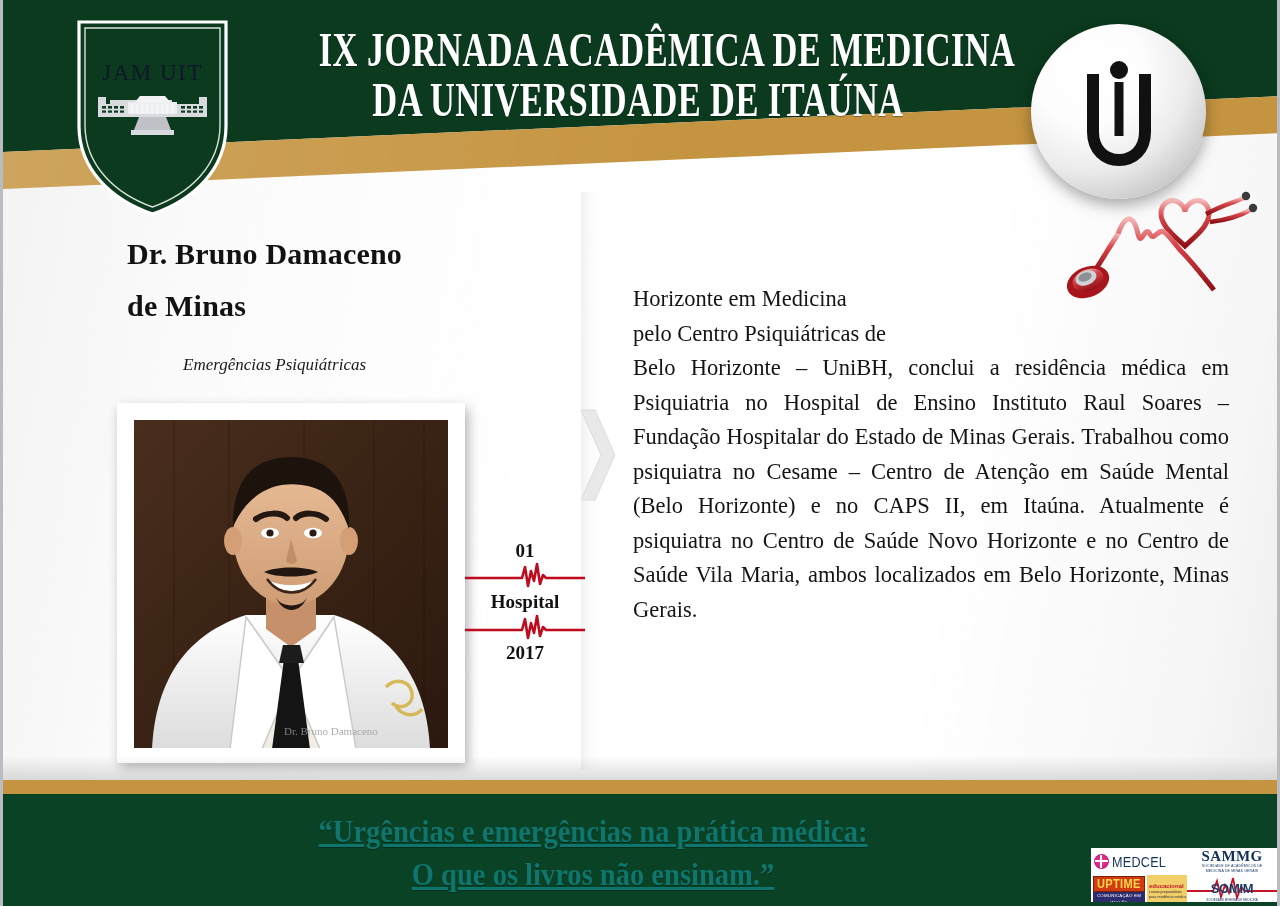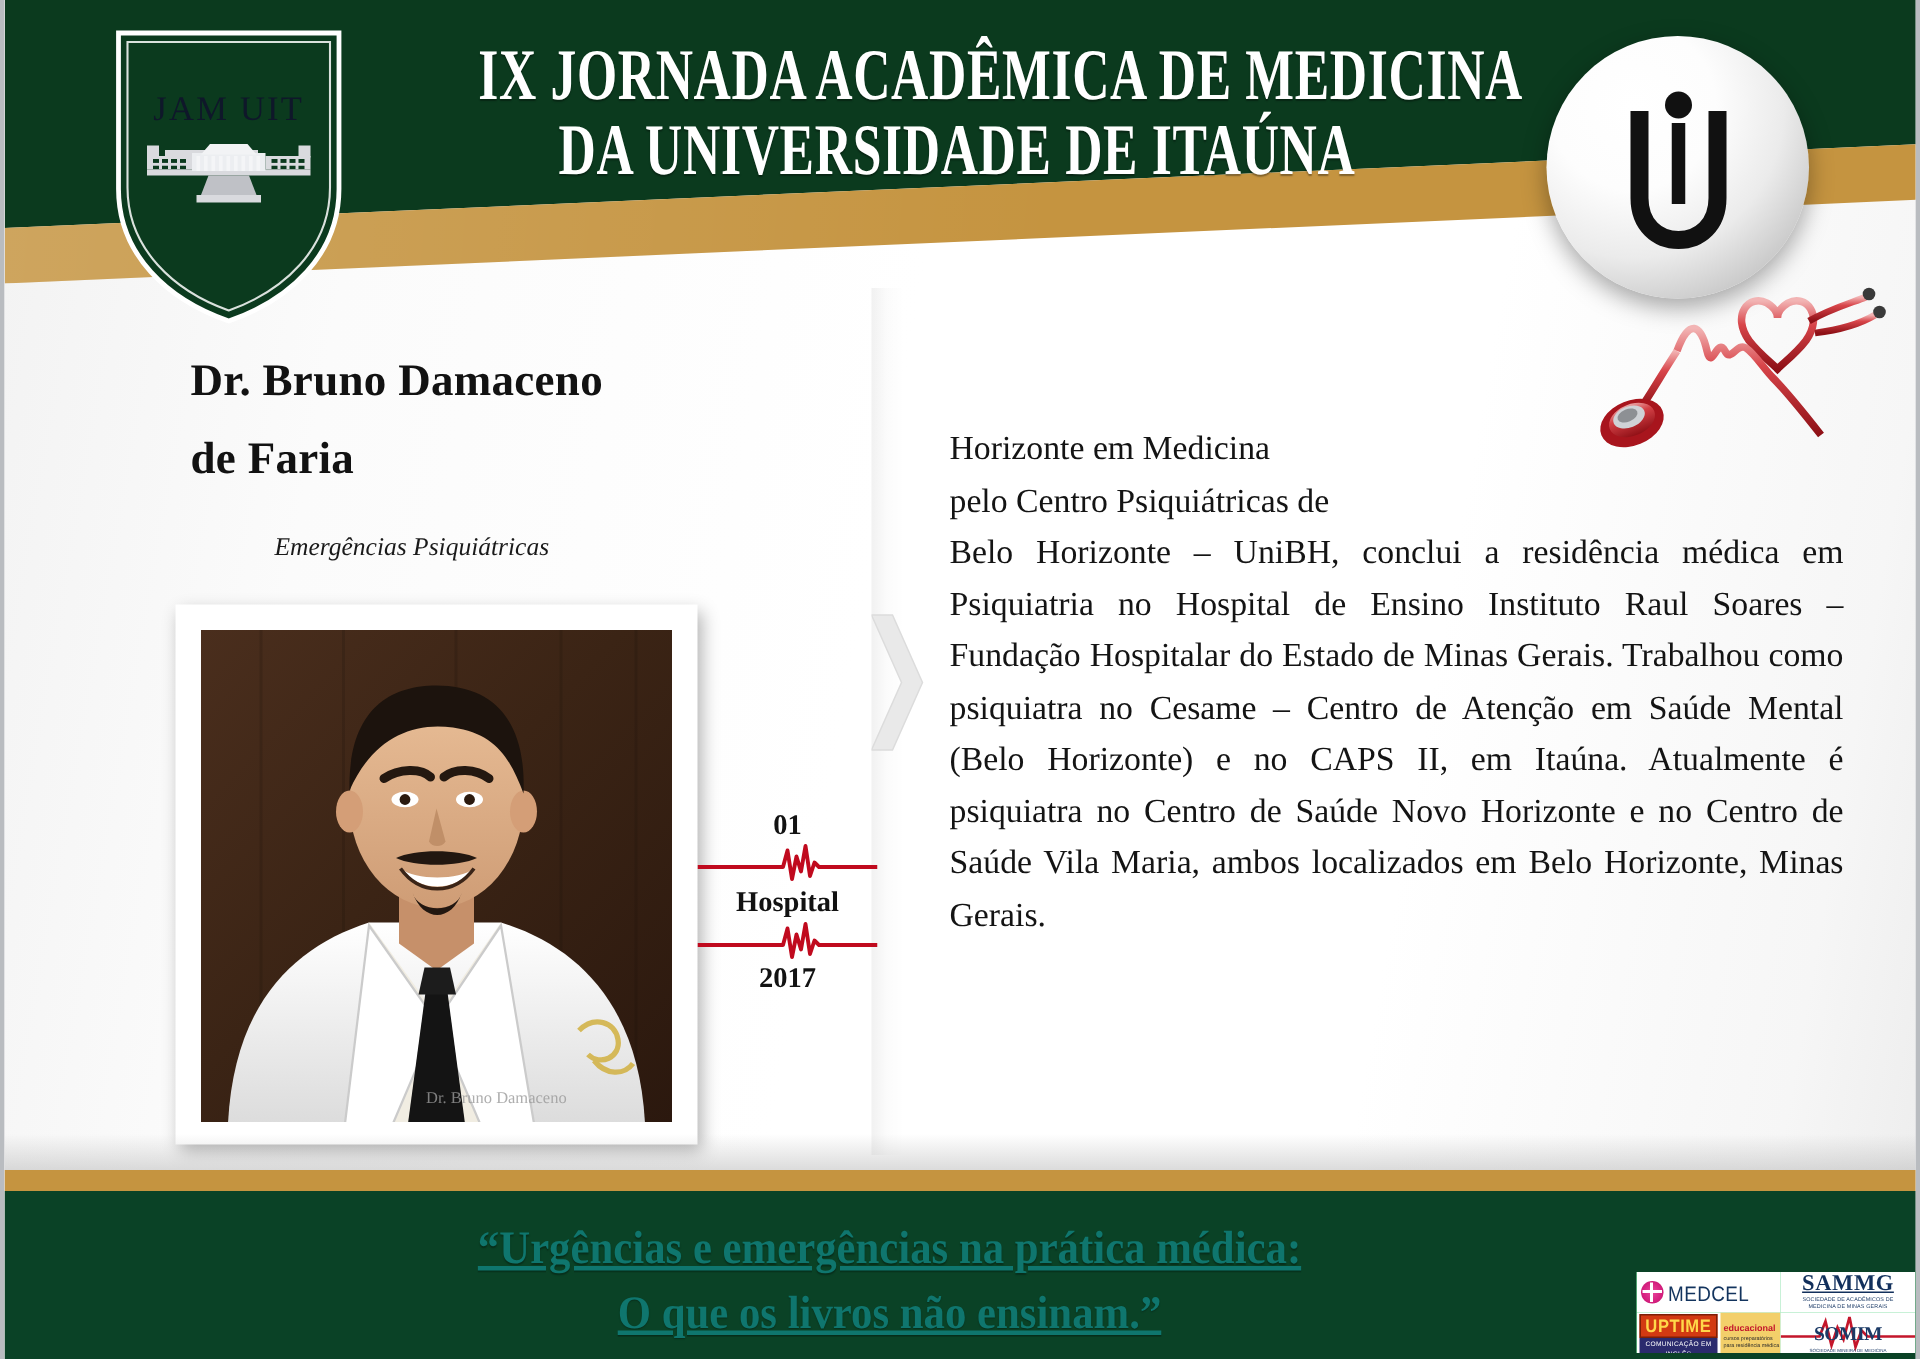--- a/index.html
+++ b/index.html
@@ -265,21 +265,21 @@
     content:""; position:absolute; left:6px; top:1px; bottom:1px; width:1.5px; background:#ffffff;
   }
   .sp-medcel .txt {
     font-family: "Liberation Sans", "DejaVu Sans", sans-serif;
     font-size: 14px; font-weight: 300; color: #13345e; letter-spacing: .3px;
     transform: scaleX(.9); transform-origin: left center; white-space: nowrap;
   }
   .sp-sammg { text-align:center; padding-top:1px; }
   .sp-sammg .big {
     font-family: "Liberation Serif", "DejaVu Serif", serif;
-    font-weight: bold; font-size: 15px; color: #12305c; letter-spacing: .4px; line-height: 15px; text-decoration: underline;
+    font-weight: bold; font-size: 15px; color: #12305c; letter-spacing: .4px; line-height: 15px;
   }
   .sp-sammg .sub {
     font-family: "Liberation Sans", "DejaVu Sans", sans-serif;
     font-size: 3.6px; color: #1b3a66; line-height: 4.6px; letter-spacing: .1px;
   }
   .sp-uptime { padding: 1px 2px; }
   .sp-uptime .box {
     background: #d23a12; width: 100%; height: 16px;
     display:flex; align-items:center; justify-content:center;
     border: 1px solid #7d1f07; box-sizing: border-box;
@@ -289,21 +289,21 @@
     font-weight: bold; font-size: 12px; color: #ffd84a; letter-spacing: .4px;
     transform: scaleX(.92);
   }
   .sp-uptime .cap {
     background: #2b2b6e; color: #ffffff; width: 100%;
     font-family: "Liberation Sans", "DejaVu Sans", sans-serif;
     font-size: 4.4px; text-align:center; letter-spacing:.2px; line-height:7px;
   }
   .sp-somim { position: relative; display:flex; align-items:center; justify-content:center; }
   .sp-somim .lbl {
-    font-family: Liberation Serif, serif;
+    font-family: Liberation Sans, sans-serif;
     font-weight: bold; font-size: 13px; color: #1b3a66; letter-spacing: -.3px;
     position: relative; z-index: 2;
   }
   .sp-somim .wave { position:absolute; inset:0; z-index:1; }
   .sp-somim .wave svg { width:100%; height:100%; display:block; }
   .sp-somim .tiny {
     position:absolute; left:0; right:0; bottom:0; z-index:3;
     font-family: "Liberation Sans", "DejaVu Sans", sans-serif;
     font-size: 3px; color:#1b3a66; text-align:center; line-height:4px;
   }
@@ -423,21 +423,21 @@
 
   <div class="divider"></div>
   <div class="divider-arrow">
     <svg viewBox="0 0 38 110" xmlns="http://www.w3.org/2000/svg">
       <polygon points="0,10 14,10 34,55 14,100 0,100 20,55" fill="#e9e9e9" stroke="#dcdcdc" stroke-width="1"></polygon>
     </svg>
   </div>
 
   <div class="speaker-name">
     <div>Dr. Bruno Damaceno</div>
-    <div>de Faria</div>
+    <div>de Minas</div>
   </div>
   <div class="speaker-topic">Emergências Psiquiátricas</div>
 
   <div class="photo-frame">
     <div class="photo">
       <svg viewBox="0 0 314 330" preserveAspectRatio="xMidYMid slice" xmlns="http://www.w3.org/2000/svg">
         <defs>
           <linearGradient id="wood" x1="0" y1="0" x2="1" y2="1">
             <stop offset="0" stop-color="#4a2e1d"></stop>
             <stop offset=".45" stop-color="#3b2415"></stop>

